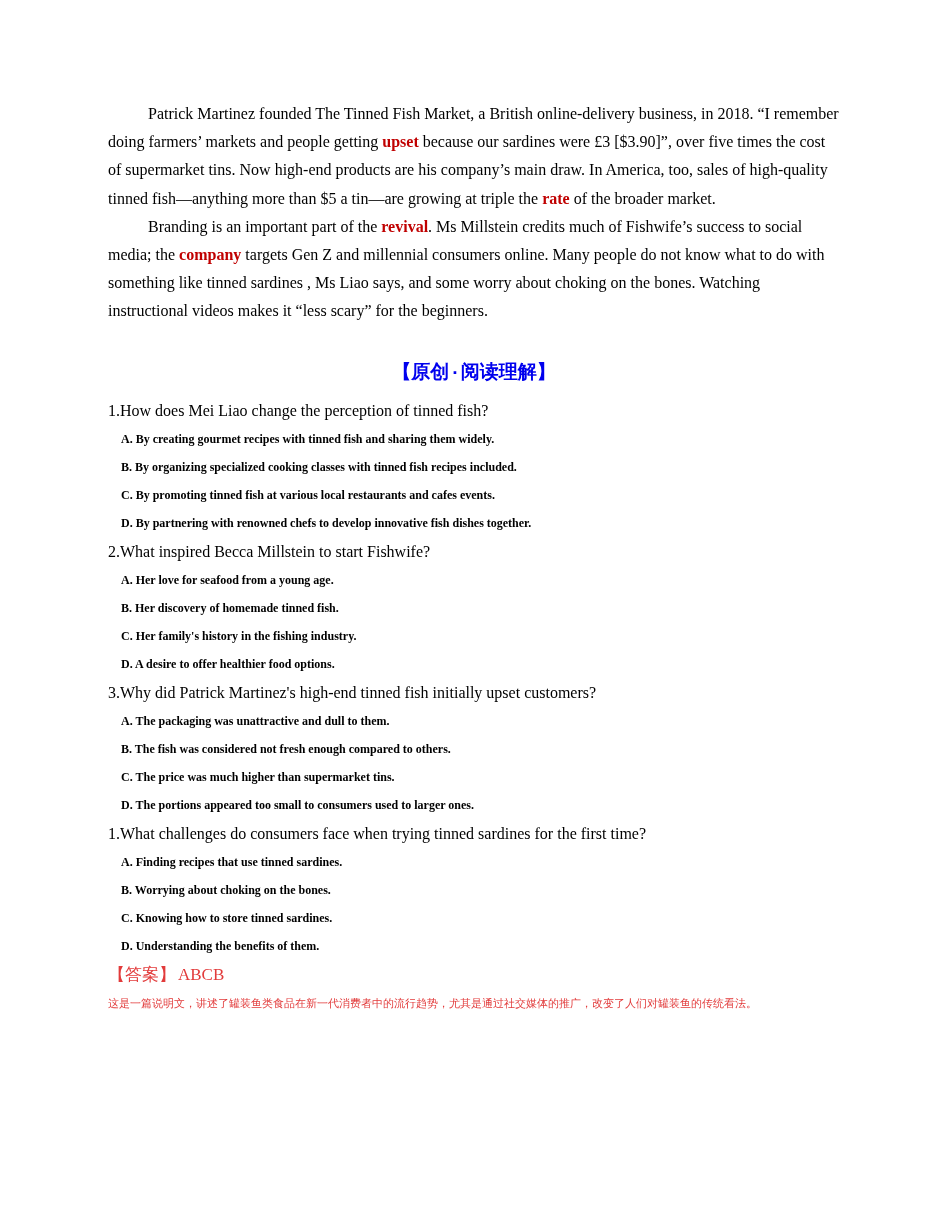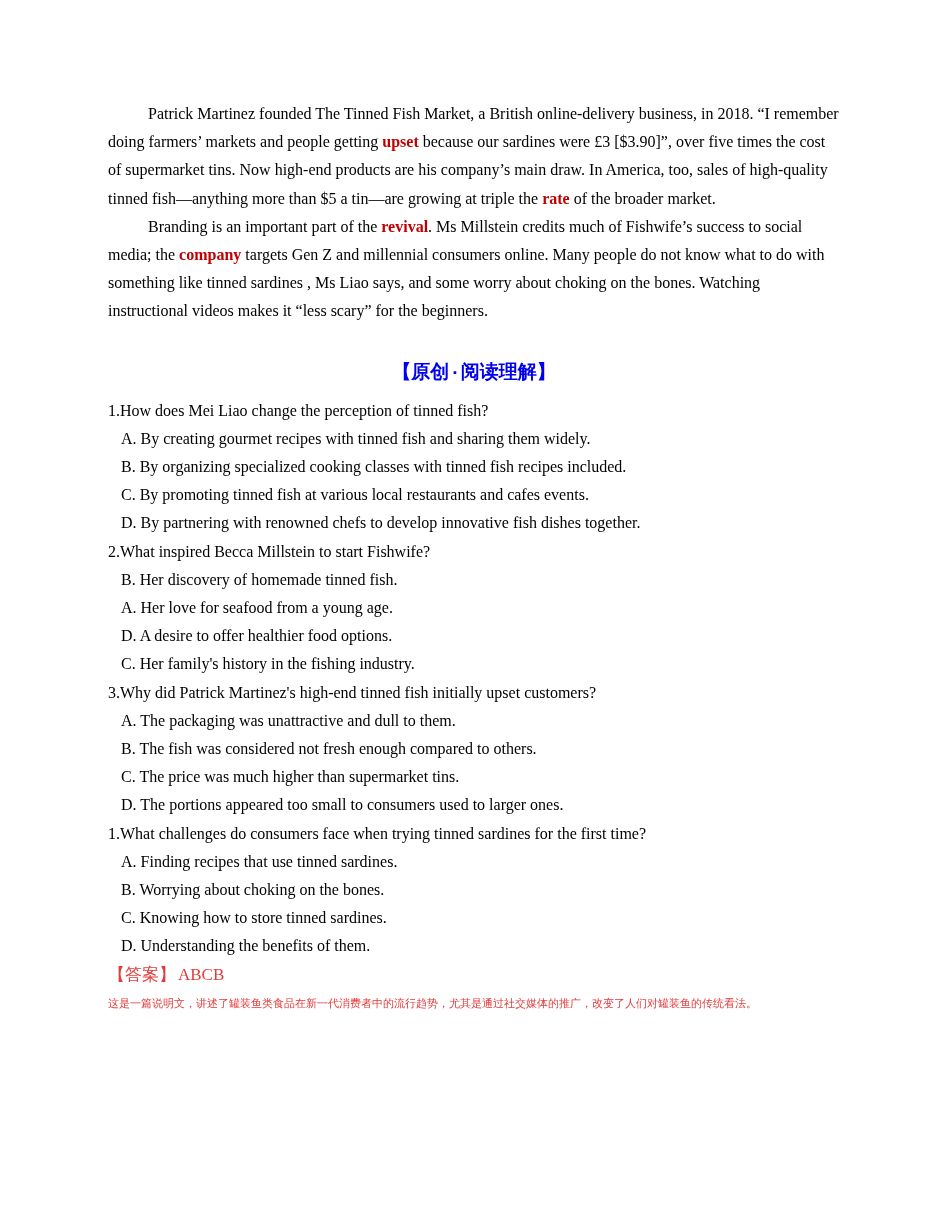--- a/index.html
+++ b/index.html
@@ -39,23 +39,24 @@
     color: var(--color-heading, #0000EE);
     line-height: 28px;
     font-family: Liberation Mono, monospace;
   }
   .question { margin: 0; }
   .q-stem {
     font-size: 16px;
     line-height: 28.2px;
   }
   .q-option {
-    font-size: 16px;
+    font-size: 12px;
     line-height: 28.2px;
     padding-left: 13px;
+    font-weight: bold;
   }
   .answer-line {
     font-size: 17px;
     line-height: 28.5px;
     color: var(--color-answer, #E23B3B);
   }
   .answer-value { margin-left: 2px; margin-top: 20px; }
   .explanation {
     margin: 0;
     font-size: 11px;
@@ -78,24 +79,24 @@
   <div class="question">
     <div class="q-stem">1.How does Mei Liao change the perception of tinned fish?</div>
     <div class="q-option">A. By creating gourmet recipes with tinned fish and sharing them widely.</div>
     <div class="q-option">B. By organizing specialized cooking classes with tinned fish recipes included.</div>
     <div class="q-option">C. By promoting tinned fish at various local restaurants and cafes events.</div>
     <div class="q-option">D. By partnering with renowned chefs to develop innovative fish dishes together.</div>
   </div>
 
   <div class="question">
     <div class="q-stem">2.What inspired Becca Millstein to start Fishwife?</div>
+    <div class="q-option">A. Her love for seafood from a young age.</div>
     <div class="q-option">B. Her discovery of homemade tinned fish.</div>
-    <div class="q-option">A. Her love for seafood from a young age.</div>
+    <div class="q-option">C. Her family's history in the fishing industry.</div>
     <div class="q-option">D. A desire to offer healthier food options.</div>
-    <div class="q-option">C. Her family's history in the fishing industry.</div>
   </div>
 
   <div class="question">
     <div class="q-stem">3.Why did Patrick Martinez's high-end tinned fish initially upset customers?</div>
     <div class="q-option">A. The packaging was unattractive and dull to them.</div>
     <div class="q-option">B. The fish was considered not fresh enough compared to others.</div>
     <div class="q-option">C. The price was much higher than supermarket tins.</div>
     <div class="q-option">D. The portions appeared too small to consumers used to larger ones.</div>
   </div>
 

